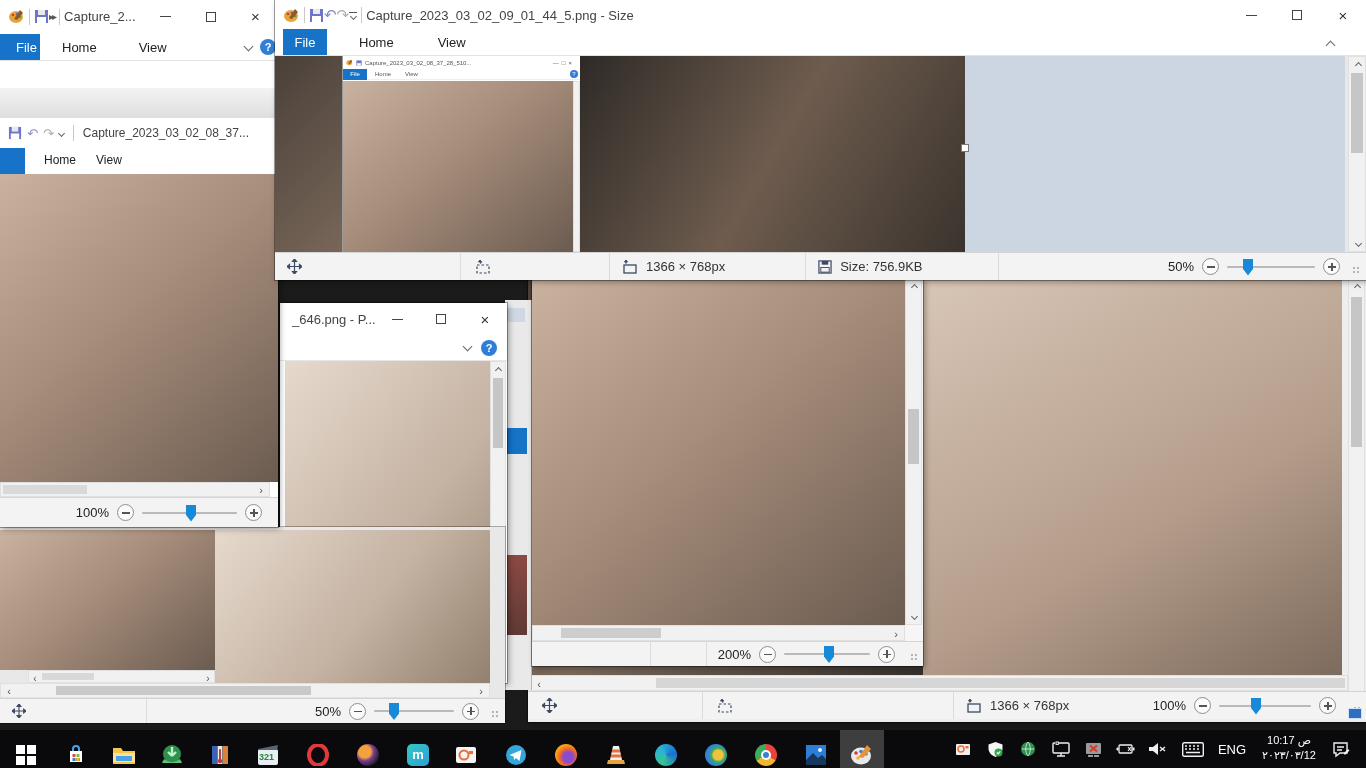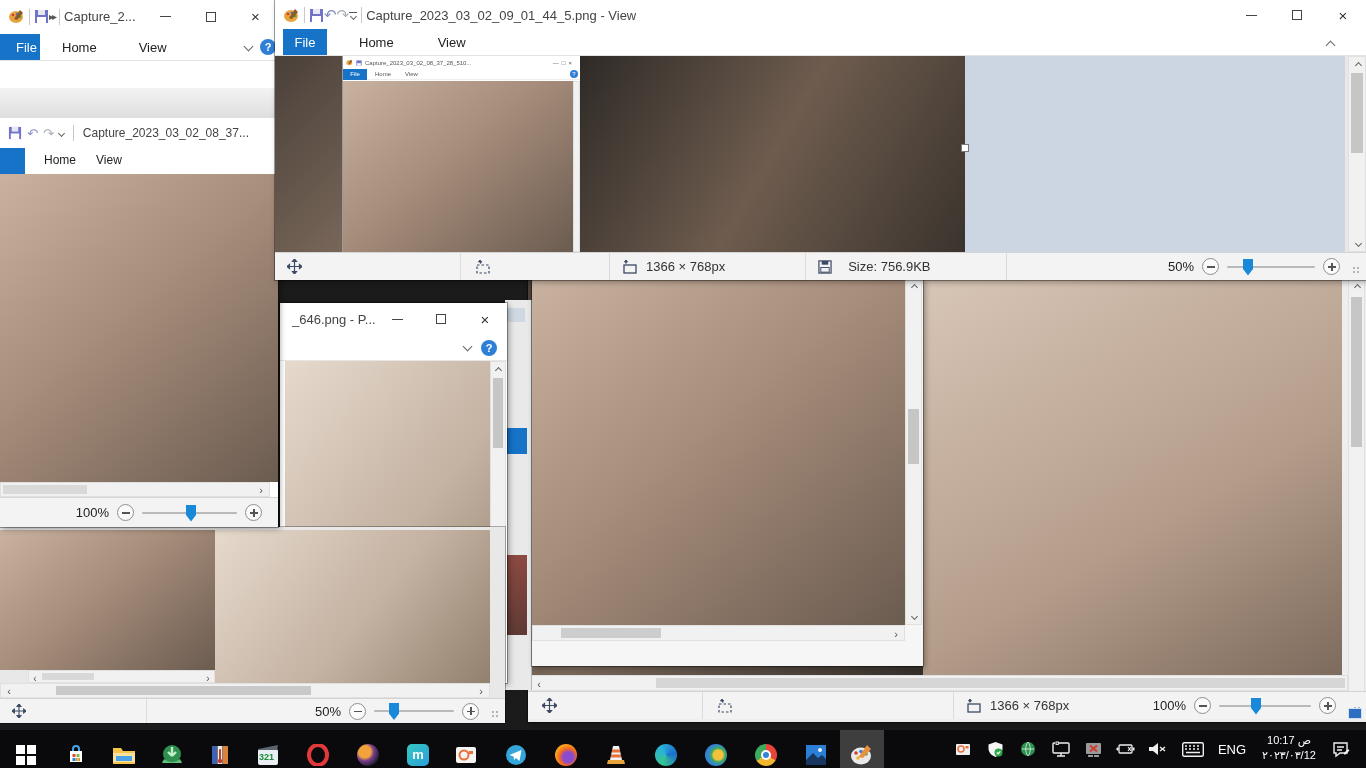--- a/index.html
+++ b/index.html
@@ -143,20 +143,38 @@
       <div class="sarrow" style="left:2px;bottom:2px;">
           <i class="chev down sm"></i>
         </div>
     </div>
     <div class="hscroll" style="left:0;top:347px;width:373px;height:16px;">
       <div class="hthumb" style="left:28px;width:100px;"></div>
       <div class="sarrow" style="right:2px;top:2px;">
           <span style="font-size:11px;color:#555;">›</span>
         </div>
     </div>
+    <div class="statusbar" style="left:0;top:363px;width:391px;height:25px;">
+      <div class="ssep" style="margin-left:118px;"></div>
+      <div class="ssep" style="margin-left:55px;"></div>
+      <div class="zoomctl" style="position:absolute;right:28px;">
+        <span class="zlabel">200%</span>
+        <span class="cbtn">
+            <i class="h"></i>
+          </span>
+        <span class="ztrack" style="width:86px;">
+            <i class="zthumb" style="left:40px;"></i>
+          </span>
+        <span class="cbtn">
+            <i class="h"></i>
+            <i class="v"></i>
+          </span>
+      </div>
+      <div class="grip" style="right:3px;bottom:3px;"></div>
+    </div>
   </div>
 
   <div class="win" style="left:280px;top:303px;width:227px;height:380px;">
     <div class="titlebar" style="height:32px;">
       <span class="caption" style="margin-left:4px;">_646.png - P...</span>
       <div class="winbtns">
         <div class="wbtn" style="width:44px;">
             <span class="minline"></span>
           </div>
         <div class="wbtn" style="width:44px;">
@@ -342,21 +360,21 @@
             <rect x="3" y="8" width="9" height="6" fill="#fff"></rect>
           </svg>
       </span>
       <span style="color:#7f88c0;font-size:15px;">↶</span>
       <span style="color:#aab0b8;font-size:15px;">↷</span>
       <span style="display:inline-flex;flex-direction:column;align-items:center;gap:1px;">
           <i style="width:8px;height:1px;background:#555;"></i>
           <i class="chev down sm"></i>
         </span>
       <div class="qsep"></div>
-      <span class="caption">Capture_2023_03_02_09_01_44_5.png - View</span>
+      <span class="caption">Capture_2023_03_02_09_01_44_5.png - Size</span>
       <div class="winbtns">
         <div class="wbtn">
             <span class="minline"></span>
           </div>
         <div class="wbtn">
             <span class="maxbox"></span>
           </div>
         <div class="wbtn">
             <span class="x">×</span>
           </div>
@@ -437,21 +455,21 @@
       </span>
       <span style="margin-left:8px;">1366 × 768px</span>
       <div class="ssep" style="margin-left:80px;"></div>
       <span style="margin-left:12px;">
         <svg class="icon-svg" width="14" height="14" viewBox="0 0 15 15">
             <rect x="1" y="1" width="13" height="13" fill="none" stroke="#3c4a63" stroke-width="1.3"></rect>
             <rect x="4" y="1" width="7" height="4" fill="#3c4a63"></rect>
             <rect x="3" y="8" width="9" height="5" fill="none" stroke="#3c4a63"></rect>
           </svg>
       </span>
-      <span style="margin-left:16px;">Size: 756.9KB</span>
+      <span style="margin-left:8px;">Size: 756.9KB</span>
       <div class="ssep" style="margin-left:75px;"></div>
       <div class="zoomctl" style="position:absolute;right:26px;">
         <span class="zlabel">50%</span>
         <span class="cbtn">
             <i class="h"></i>
           </span>
         <span class="ztrack" style="width:88px;">
             <i class="zthumb" style="left:16px;"></i>
           </span>
         <span class="cbtn">

